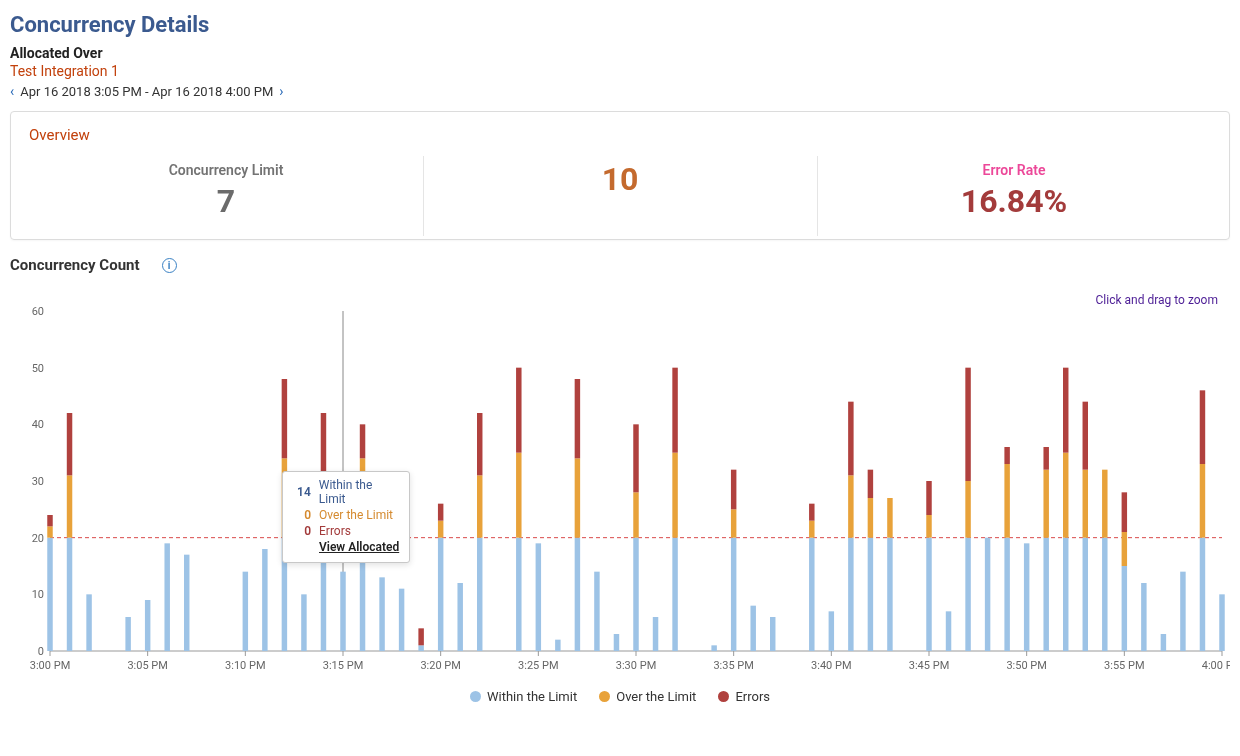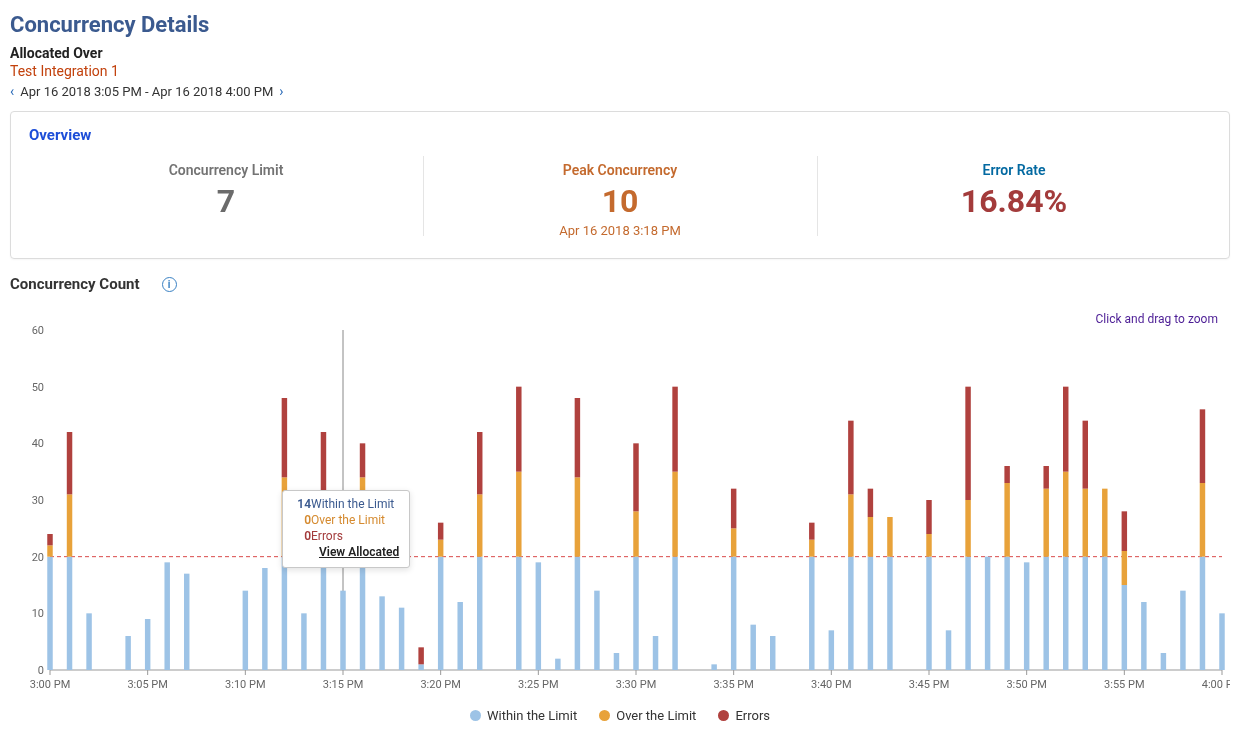--- a/index.html
+++ b/index.html
@@ -45,22 +45,22 @@
   }
   .overview-card {
     border: 1px solid #dcdcdc;
     border-radius: 4px;
     padding: 14px 18px 20px;
     margin-bottom: 16px;
     box-shadow: 0 1px 2px rgba(0,0,0,0.04);
   }
   .overview-title {
     font-size: 15px;
-    font-weight: 700;
-    color: #1d4ed8;
+    font-weight: 400;
+    color: #c2410c;
     margin-bottom: 18px;
   }
   .overview-row {
     display: flex;
     justify-content: space-around;
     align-items: flex-start;
   }
   .ov-item {
     text-align: center;
     flex: 1;
@@ -75,21 +75,21 @@
     border-left: 1px solid #e5e5e5;
   }
   .ov-label { font-size: 14px; font-weight: 600; margin-bottom: 6px; }
   .ov-value { font-size: 32px; font-weight: 700; line-height: 1.1; }
   .ov-sub { font-size: 13px; margin-top: 4px; }
   .ov-conc .ov-label { color: #737373; }
   .ov-conc .ov-value { color: #6b6b6b; }
   .ov-peak .ov-label { color: #c46a2e; }
   .ov-peak .ov-value { color: #c46a2e; }
   .ov-peak .ov-sub { color: #c46a2e; }
-  .ov-err .ov-label { color: #0369a1; }
+  .ov-err .ov-label { color: #ec4899; }
   .ov-err .ov-value { color: #a33b3b; }
 
   .section-head {
     display: flex;
     align-items: center;
     gap: 22px;
     font-size: 15px;
     font-weight: 700;
     color: #333;
     margin-bottom: 19px;
@@ -134,21 +134,21 @@
     left: 272px;
     top: 178px;
     width: 128px;
     background: #fff;
     border: 1px solid #c8c8c8;
     border-radius: 3px;
     box-shadow: 0 2px 6px rgba(0,0,0,0.12);
     font-size: 12px;
     padding: 6px 8px 8px;
   }
-  .tooltip-row { display: flex; margin-bottom: 2px; align-items: center; }
+  .tooltip-row { display: flex; gap: 8px; margin-bottom: 2px; align-items: center; }
   .tooltip-row .num { width: 20px; text-align: right; font-weight: 600; }
   .tooltip-link { text-decoration: underline; color: #222; font-weight: 600; margin-left: 28px; cursor: pointer; }
   .c-within { color: #3b5a8f; }
   .c-over { color: #d58a2f; }
   .c-err { color: #a33b3b; }
 </style>
 </head>
 <body>
 
 <div class="page-title">Concurrency Details</div>
@@ -161,23 +161,21 @@
 </div>
 
 <div class="overview-card">
   <div class="overview-title">Overview</div>
   <div class="overview-row">
     <div class="ov-item ov-conc">
       <div class="ov-label">Concurrency Limit</div>
       <div class="ov-value">7</div>
     </div>
     <div class="ov-item ov-peak">
-      <div class="ov-label">Peak Concurrency</div>
       <div class="ov-value">10</div>
-      <div class="ov-sub">Apr 16 2018 3:18 PM</div>
     </div>
     <div class="ov-item ov-err">
       <div class="ov-label">Error Rate</div>
       <div class="ov-value">16.84%</div>
     </div>
   </div>
 </div>
 
 <div class="section-head">
   <span>Concurrency Count</span>

